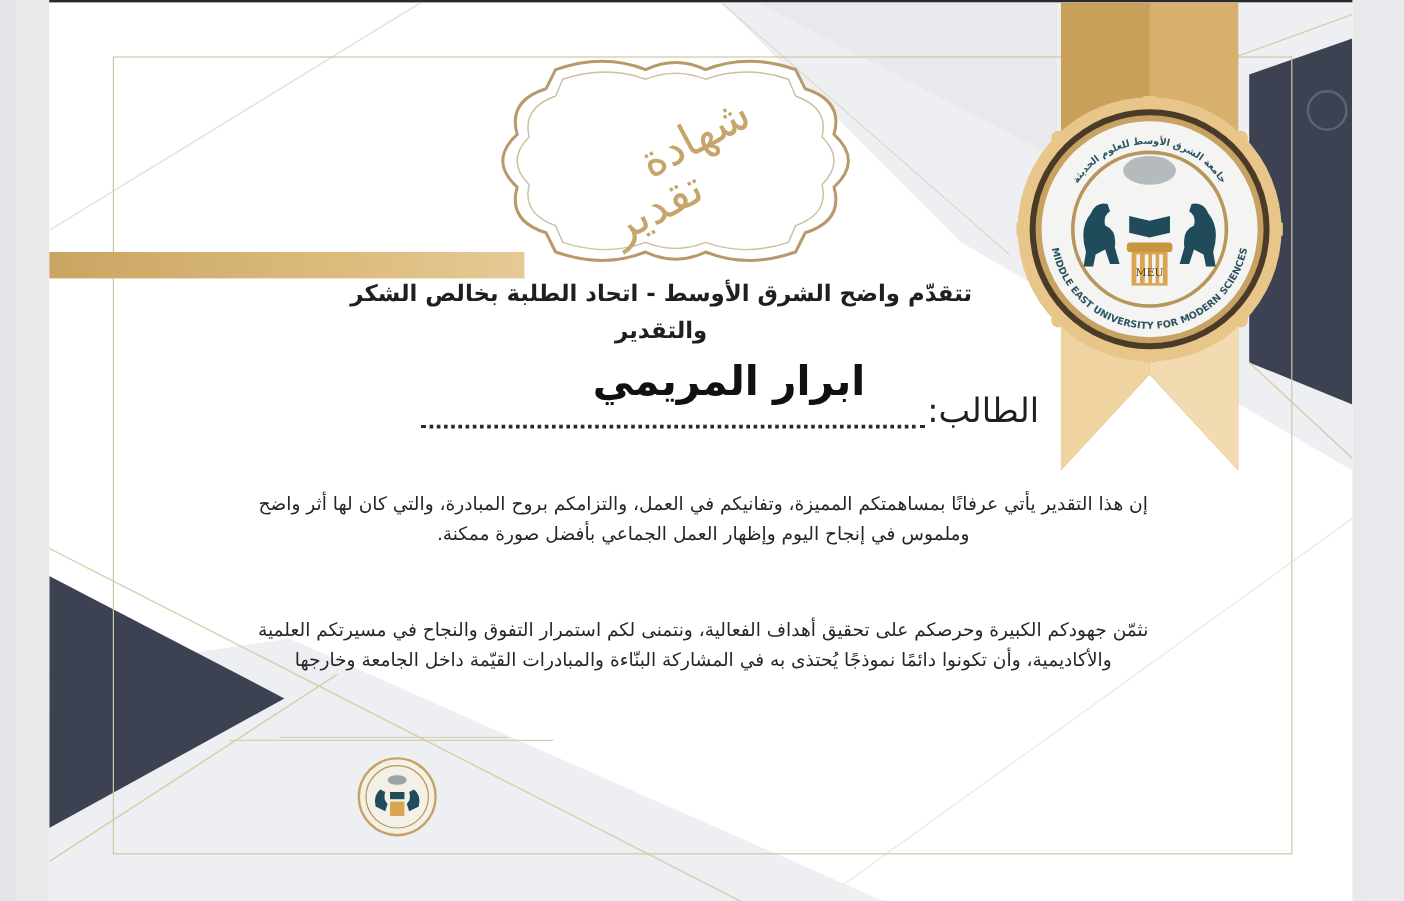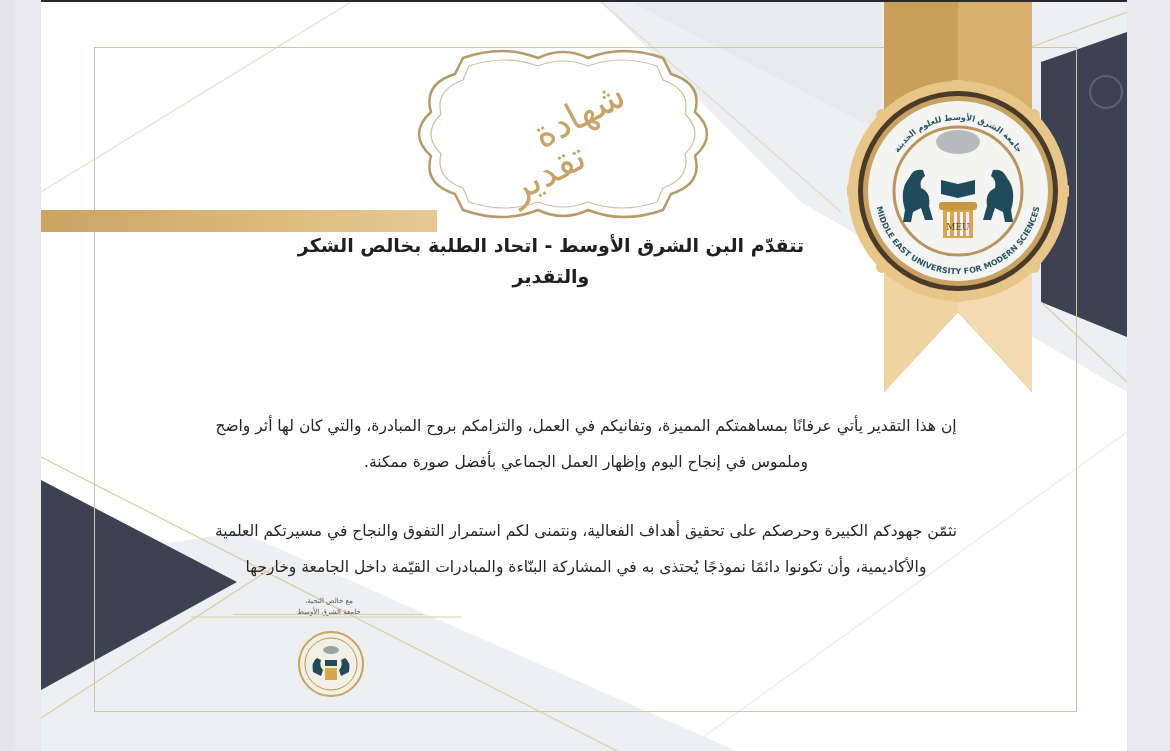--- a/index.html
+++ b/index.html
@@ -42,21 +42,21 @@
     position:absolute; right:95px; top:48px; width:420px; height:8px;
     border-bottom:3px dotted #2a2a2a;
   }
   .student-name {
     position:absolute; right:145px; top:0;
     font-size:34px; font-weight:bold; color:#111111;
   }
   .body-para {
     position:absolute; left:150px; width:790px;
     direction:rtl; text-align:center;
-    font-size:15.5px; color:#262626; line-height:36px;
+    font-size:15.5px; color:#262626; line-height:25px;
   }
   .para1 { top:406px; }
   .para2 { top:511px; }
   .signature {
     position:absolute; left:188px; top:594px; width:200px;
     direction:rtl; text-align:center; font-size:7px; color:#555; line-height:11px;
   }
   .sig-line { position:absolute; left:192px; top:612px; width:190px; height:1px; background:#d6cfb8; }
   .small-seal { position:absolute; left:256px; top:628px; width:68px; height:68px; }
 </style>
@@ -148,30 +148,31 @@
         <rect x="113" y="132" width="3" height="24"></rect>
         <rect x="119" y="132" width="3" height="24"></rect>
       </g>
     <text x="111" y="150" font-family="DejaVu Serif, serif" font-size="9" fill="#5a3d1a" text-anchor="middle">MEU</text>
   </svg>
 
   <svg style="position:absolute;left:1045px;top:70px;width:40px;height:40px;opacity:0.25" viewBox="0 0 40 40">
     <circle cx="20" cy="20" r="16" fill="none" stroke="#bfc3cf" stroke-width="2"></circle>
   </svg>
 
-  <div class="header-text">تتقدّم البن الشرق الأوسط - اتحاد الطلبة بخالص الشكر والتقدير</div>
+  <div class="header-text">تتقدّم واضح الشرق الأوسط - اتحاد الطلبة بخالص الشكر والتقدير</div>
 
+  <div class="student-row">
+    <span class="student-label">الطالب:</span>
+    <span class="student-dots"></span>
+    <span class="student-name">ابرار المريمي</span>
+  </div>
 
   <div class="body-para para1">إن هذا التقدير يأتي عرفانًا بمساهمتكم المميزة، وتفانيكم في العمل، والتزامكم بروح المبادرة، والتي كان لها أثر واضح وملموس في إنجاح اليوم وإظهار العمل الجماعي بأفضل صورة ممكنة.</div>
   <div class="body-para para2">نثمّن جهودكم الكبيرة وحرصكم على تحقيق أهداف الفعالية، ونتمنى لكم استمرار التفوق والنجاح في مسيرتكم العلمية والأكاديمية، وأن تكونوا دائمًا نموذجًا يُحتذى به في المشاركة البنّاءة والمبادرات القيّمة داخل الجامعة وخارجها</div>
 
-  <div class="signature">
-    <div>مع خالص التحية،</div>
-    <div>جامعة الشرق الأوسط</div>
-  </div>
   <div class="sig-line"></div>
 
   <svg class="small-seal" viewBox="0 0 68 68" xmlns="http://www.w3.org/2000/svg">
     <circle cx="34" cy="34" r="32" fill="#f3f0e6" stroke="#c8a263" stroke-width="2"></circle>
     <circle cx="34" cy="34" r="26" fill="none" stroke="#b8955a" stroke-width="1"></circle>
     <path d="M16,42 Q14,32 20,28 L24,30 Q22,36 26,40 L24,46 Z" fill="#1f4b5a"></path>
     <path d="M52,42 Q54,32 48,28 L44,30 Q46,36 42,40 L44,46 Z" fill="#1f4b5a"></path>
     <rect x="28" y="30" width="12" height="6" fill="#1f4b5a"></rect>
     <rect x="28" y="38" width="12" height="12" fill="#d9a552"></rect>
     <ellipse cx="34" cy="20" rx="8" ry="4" fill="#9aa3a6"></ellipse>

